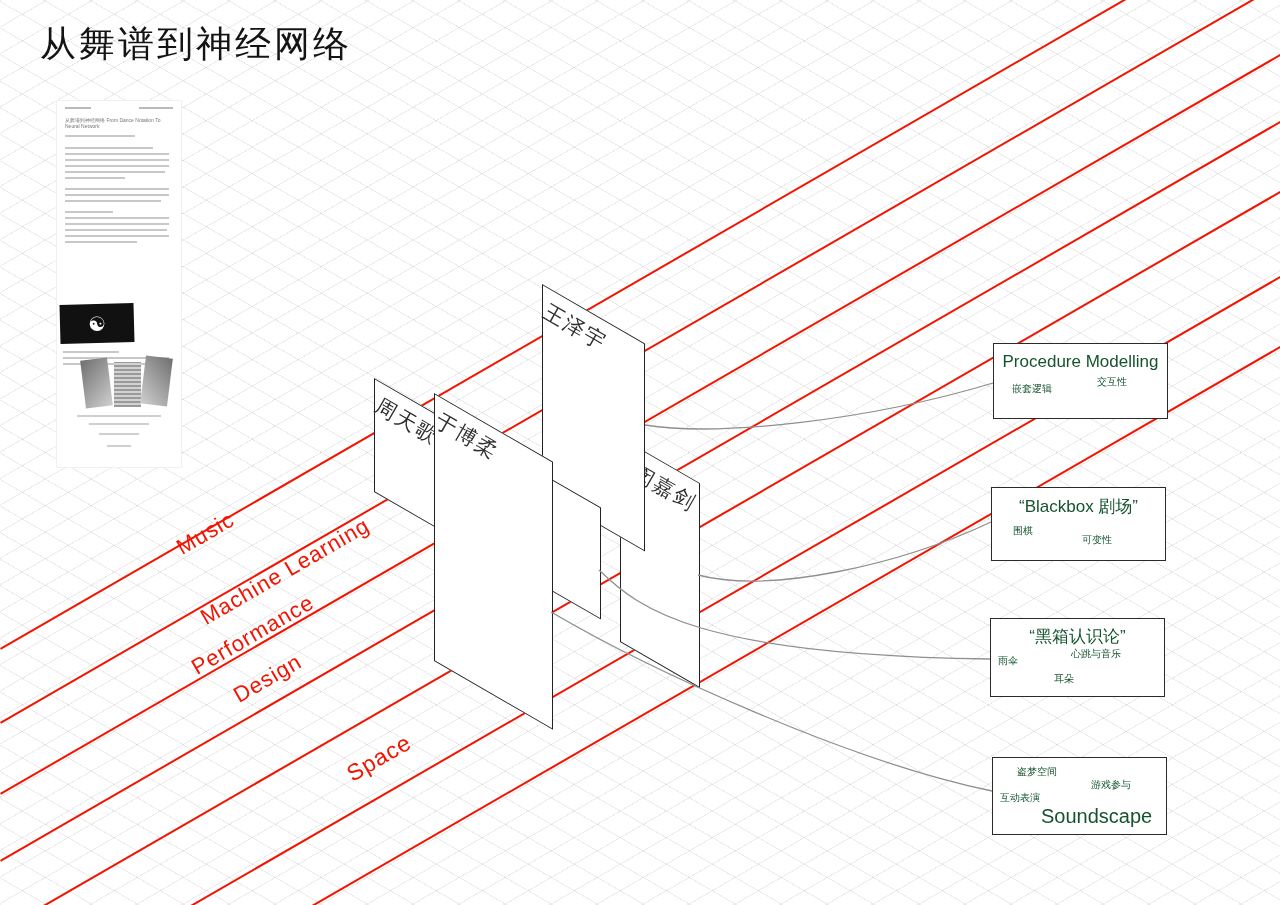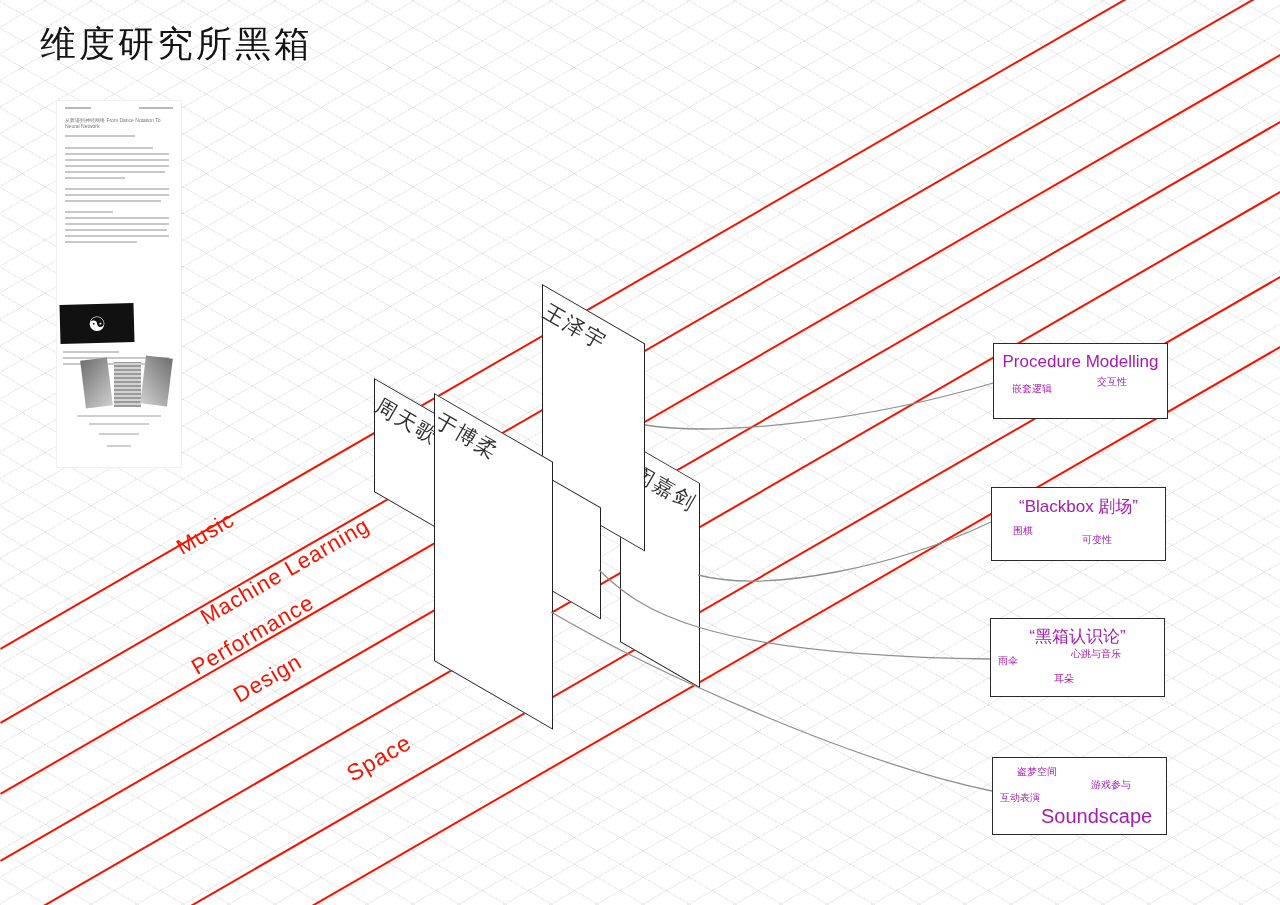--- a/index.html
+++ b/index.html
@@ -27,21 +27,21 @@
   }
   .card .cname{
     position:absolute;left:0;top:0;transform-origin:0 0;
     transform:skewY(-30deg) rotate(30deg);
     padding:6px 0 0 14px;white-space:nowrap;
     color:#2e2e2e;font-size:21px;font-weight:300;letter-spacing:2px;
   }
   
   .ibox{
     position:absolute;width:173px;background:#fff;border:1.5px solid #2a2a2a;
-    color:#a21caf;z-index:6;
+    color:#14532d;z-index:6;
   }
   .ibox .bt{position:absolute;left:0;right:0;text-align:center;font-size:17px;white-space:nowrap;}
   .ibox .bi{position:absolute;font-size:10px;white-space:nowrap;}
   
   #wires{position:absolute;left:0;top:0;z-index:5;pointer-events:none;}
   
   #doc{
     position:absolute;left:56px;top:100px;width:124px;height:366px;background:#fff;
     border:1px solid #f0f0f0;z-index:6;
   }
@@ -179,15 +179,15 @@
     <div class="thumb" id="th2"></div>
     <div class="thumb" id="th3"></div>
     <div style="position:absolute;left:0;top:314px;width:124px">
       <div class="cap" style="width:84px"></div>
       <div class="cap" style="width:60px;margin-top:6px"></div>
       <div class="cap" style="width:40px;margin-top:8px"></div>
       <div class="cap" style="width:24px;margin-top:10px"></div>
     </div>
   </div>
 
-  <div id="main-title">维度研究所黑箱</div>
+  <div id="main-title">从舞谱到神经网络</div>
 
 </div>
 
 </body></html>

